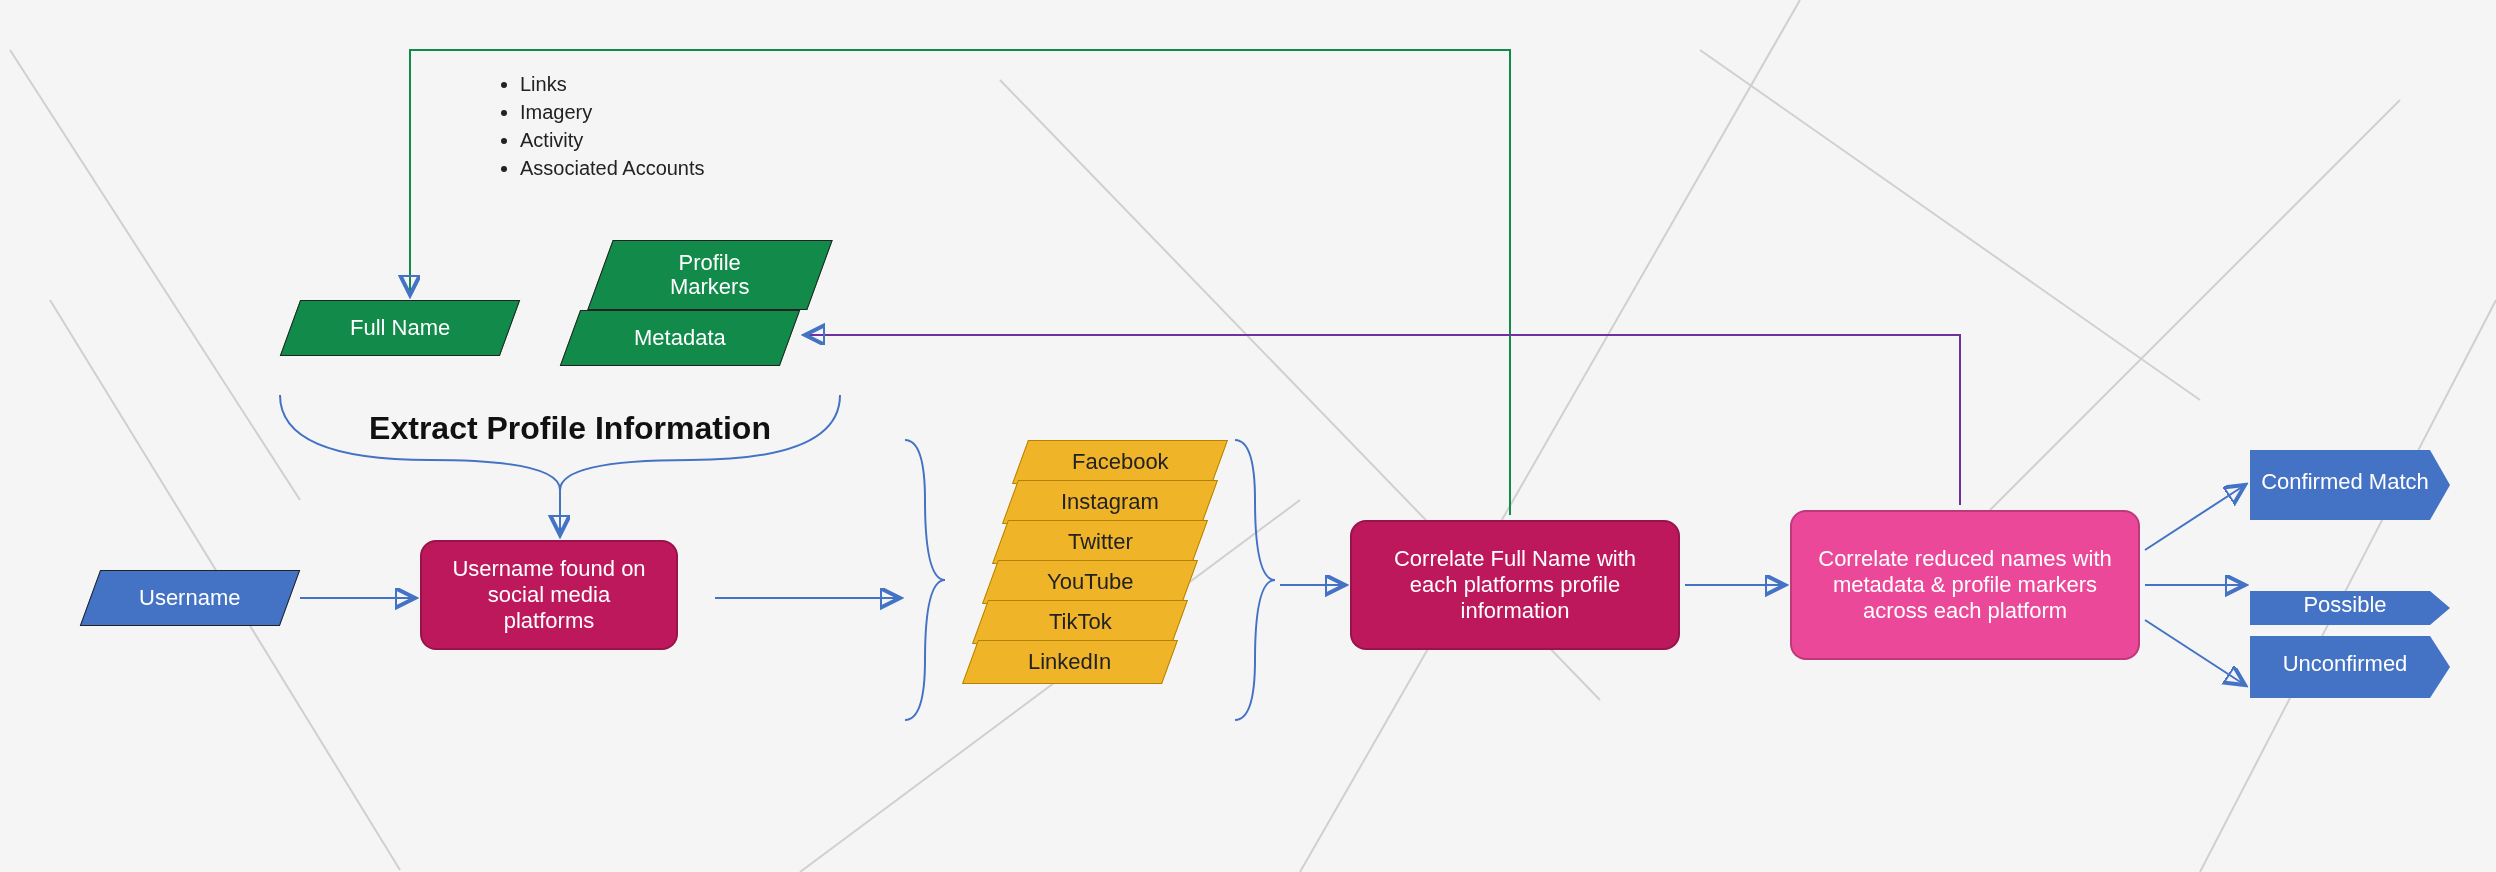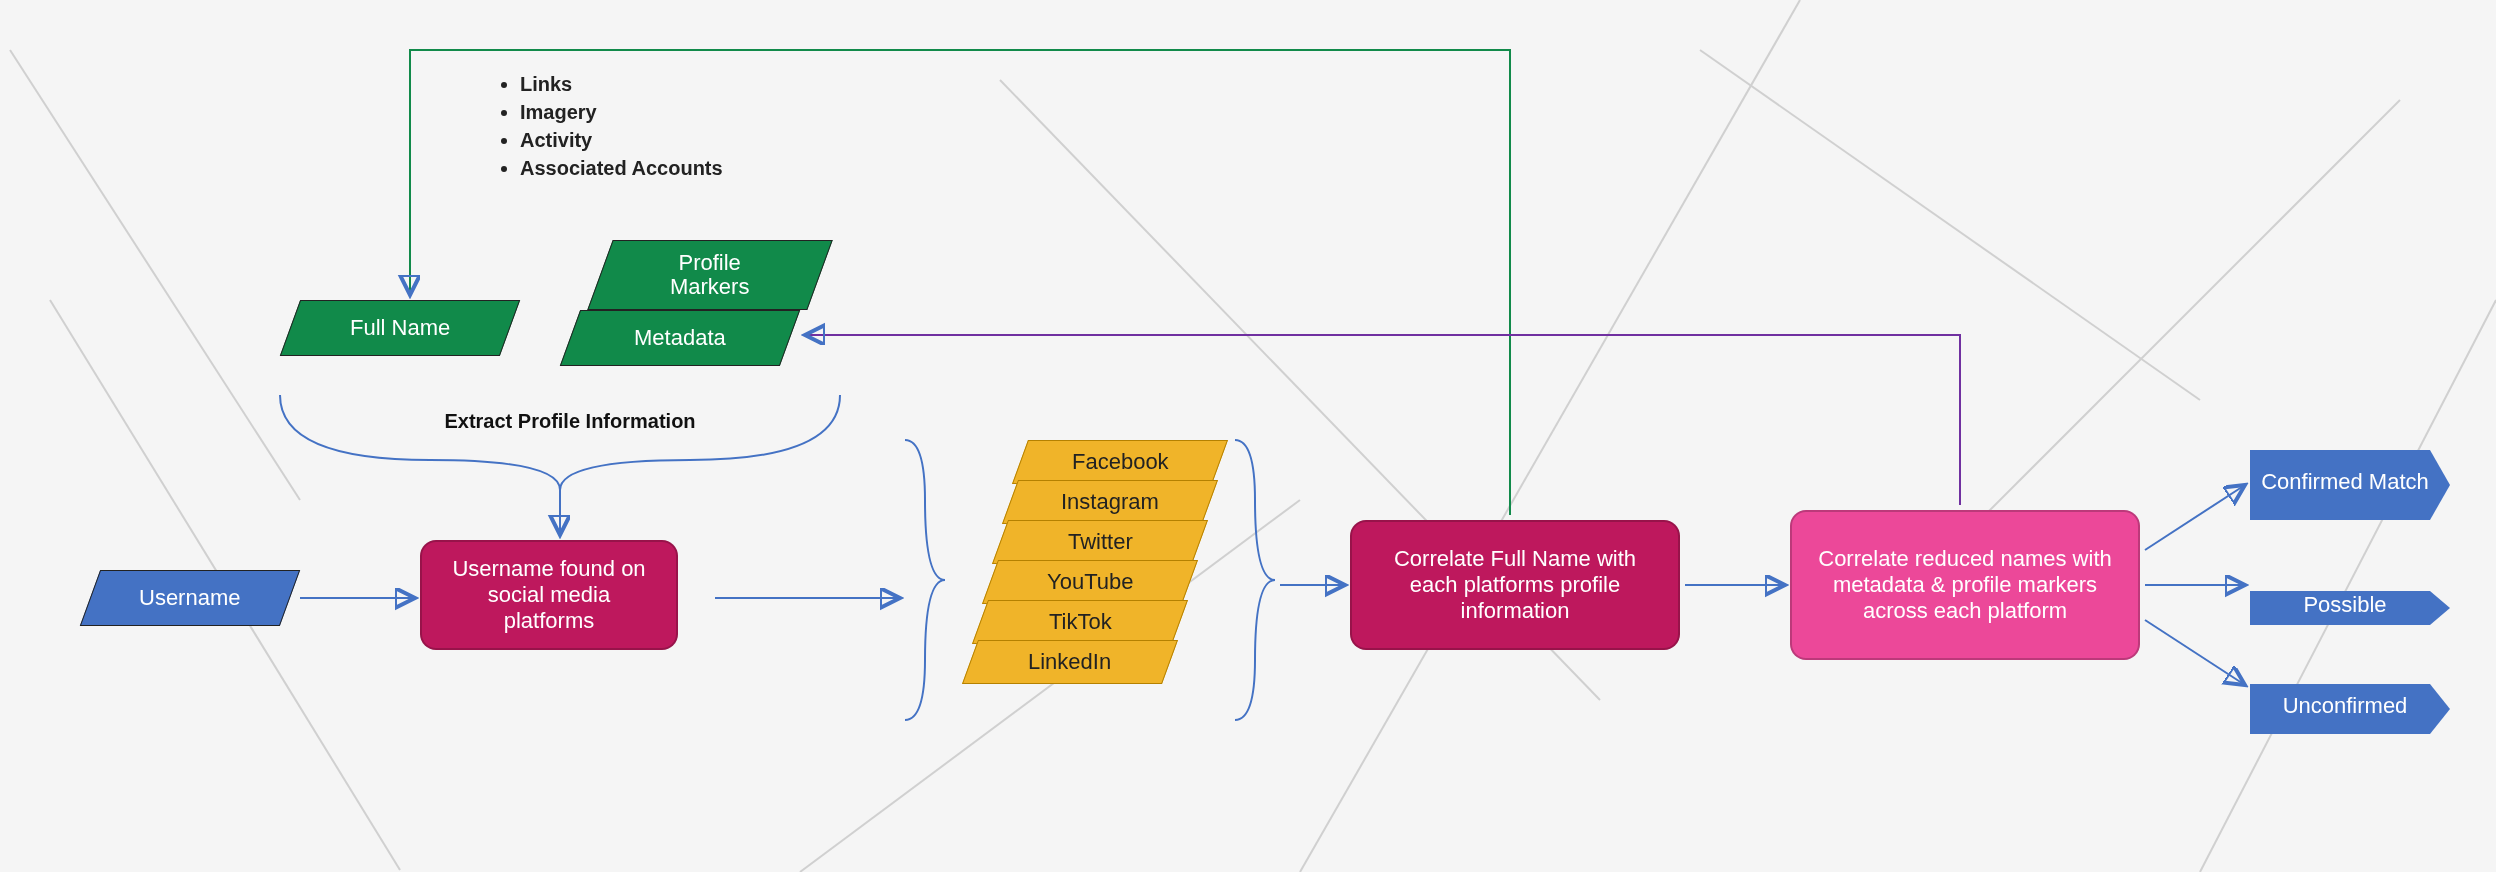--- a/index.html
+++ b/index.html
@@ -84,21 +84,21 @@
   }
   .bullets ul {
     list-style: disc;
     margin: 0;
     padding-left: 30px;
   }
   .bullets li { line-height: 1.4; }
   
   .caption {
     position: absolute;
-    font-size: 20px;
+    font-size: 32px;
     font-weight: 600;
     color: #111;
     text-align: center;
   }
   
   .arrows {
     position: absolute;
     inset: 0;
     pointer-events: none;
   }
@@ -120,21 +120,21 @@
   <line x1="1800" y1="0" x2="1300" y2="872"></line>
   <line x1="2400" y1="100" x2="1900" y2="600"></line>
   <line x1="2200" y1="872" x2="2496" y2="300"></line>
   <line x1="800" y1="872" x2="1300" y2="500"></line>
   <line x1="1700" y1="50" x2="2200" y2="400"></line>
   <line x1="50" y1="300" x2="400" y2="870"></line>
 </svg>
 
 <div class="diagram">
 
-  <div class="bullets" style="left:490px; top:70px;font-weight:bold;">
+  <div class="bullets" style="left:490px; top:70px;">
     <ul>
       <li>Links</li>
       <li>Imagery</li>
       <li>Activity</li>
       <li>Associated Accounts</li>
     </ul>
   </div>
 
   <div class="para green" style="left:290px; top:300px; width:220px; height:56px;">
     <span>Full Name</span>
@@ -187,21 +187,21 @@
   <div class="box purple" style="left:1790px; top:510px; width:350px; height:150px;">
     <span>Correlate reduced names with metadata &amp; profile markers across each platform</span>
   </div>
 
   <div class="outbox" style="left:2250px; top:450px; width:200px; height:70px;">
     <span>Confirmed Match</span>
   </div>
   <div class="outbox" style="left:2250px; top:591px; width:200px; height:34px;">
     <span>Possible</span>
   </div>
-  <div class="outbox" style="left:2250px; top:684px; width:200px; height:50px;">
+  <div class="outbox" style="left:2250px; top:636px; width:200px; height:62px;">
     <span>Unconfirmed</span>
   </div>
 
 </div>
 
 <svg class="arrows" viewBox="0 0 2496 872">
   <defs>
     <marker id="ah-blue" markerWidth="12" markerHeight="12" refX="10" refY="5" orient="auto">
       <path d="M0,0 L10,5 L0,10 z" fill="#4472c4"></path>
     </marker>

